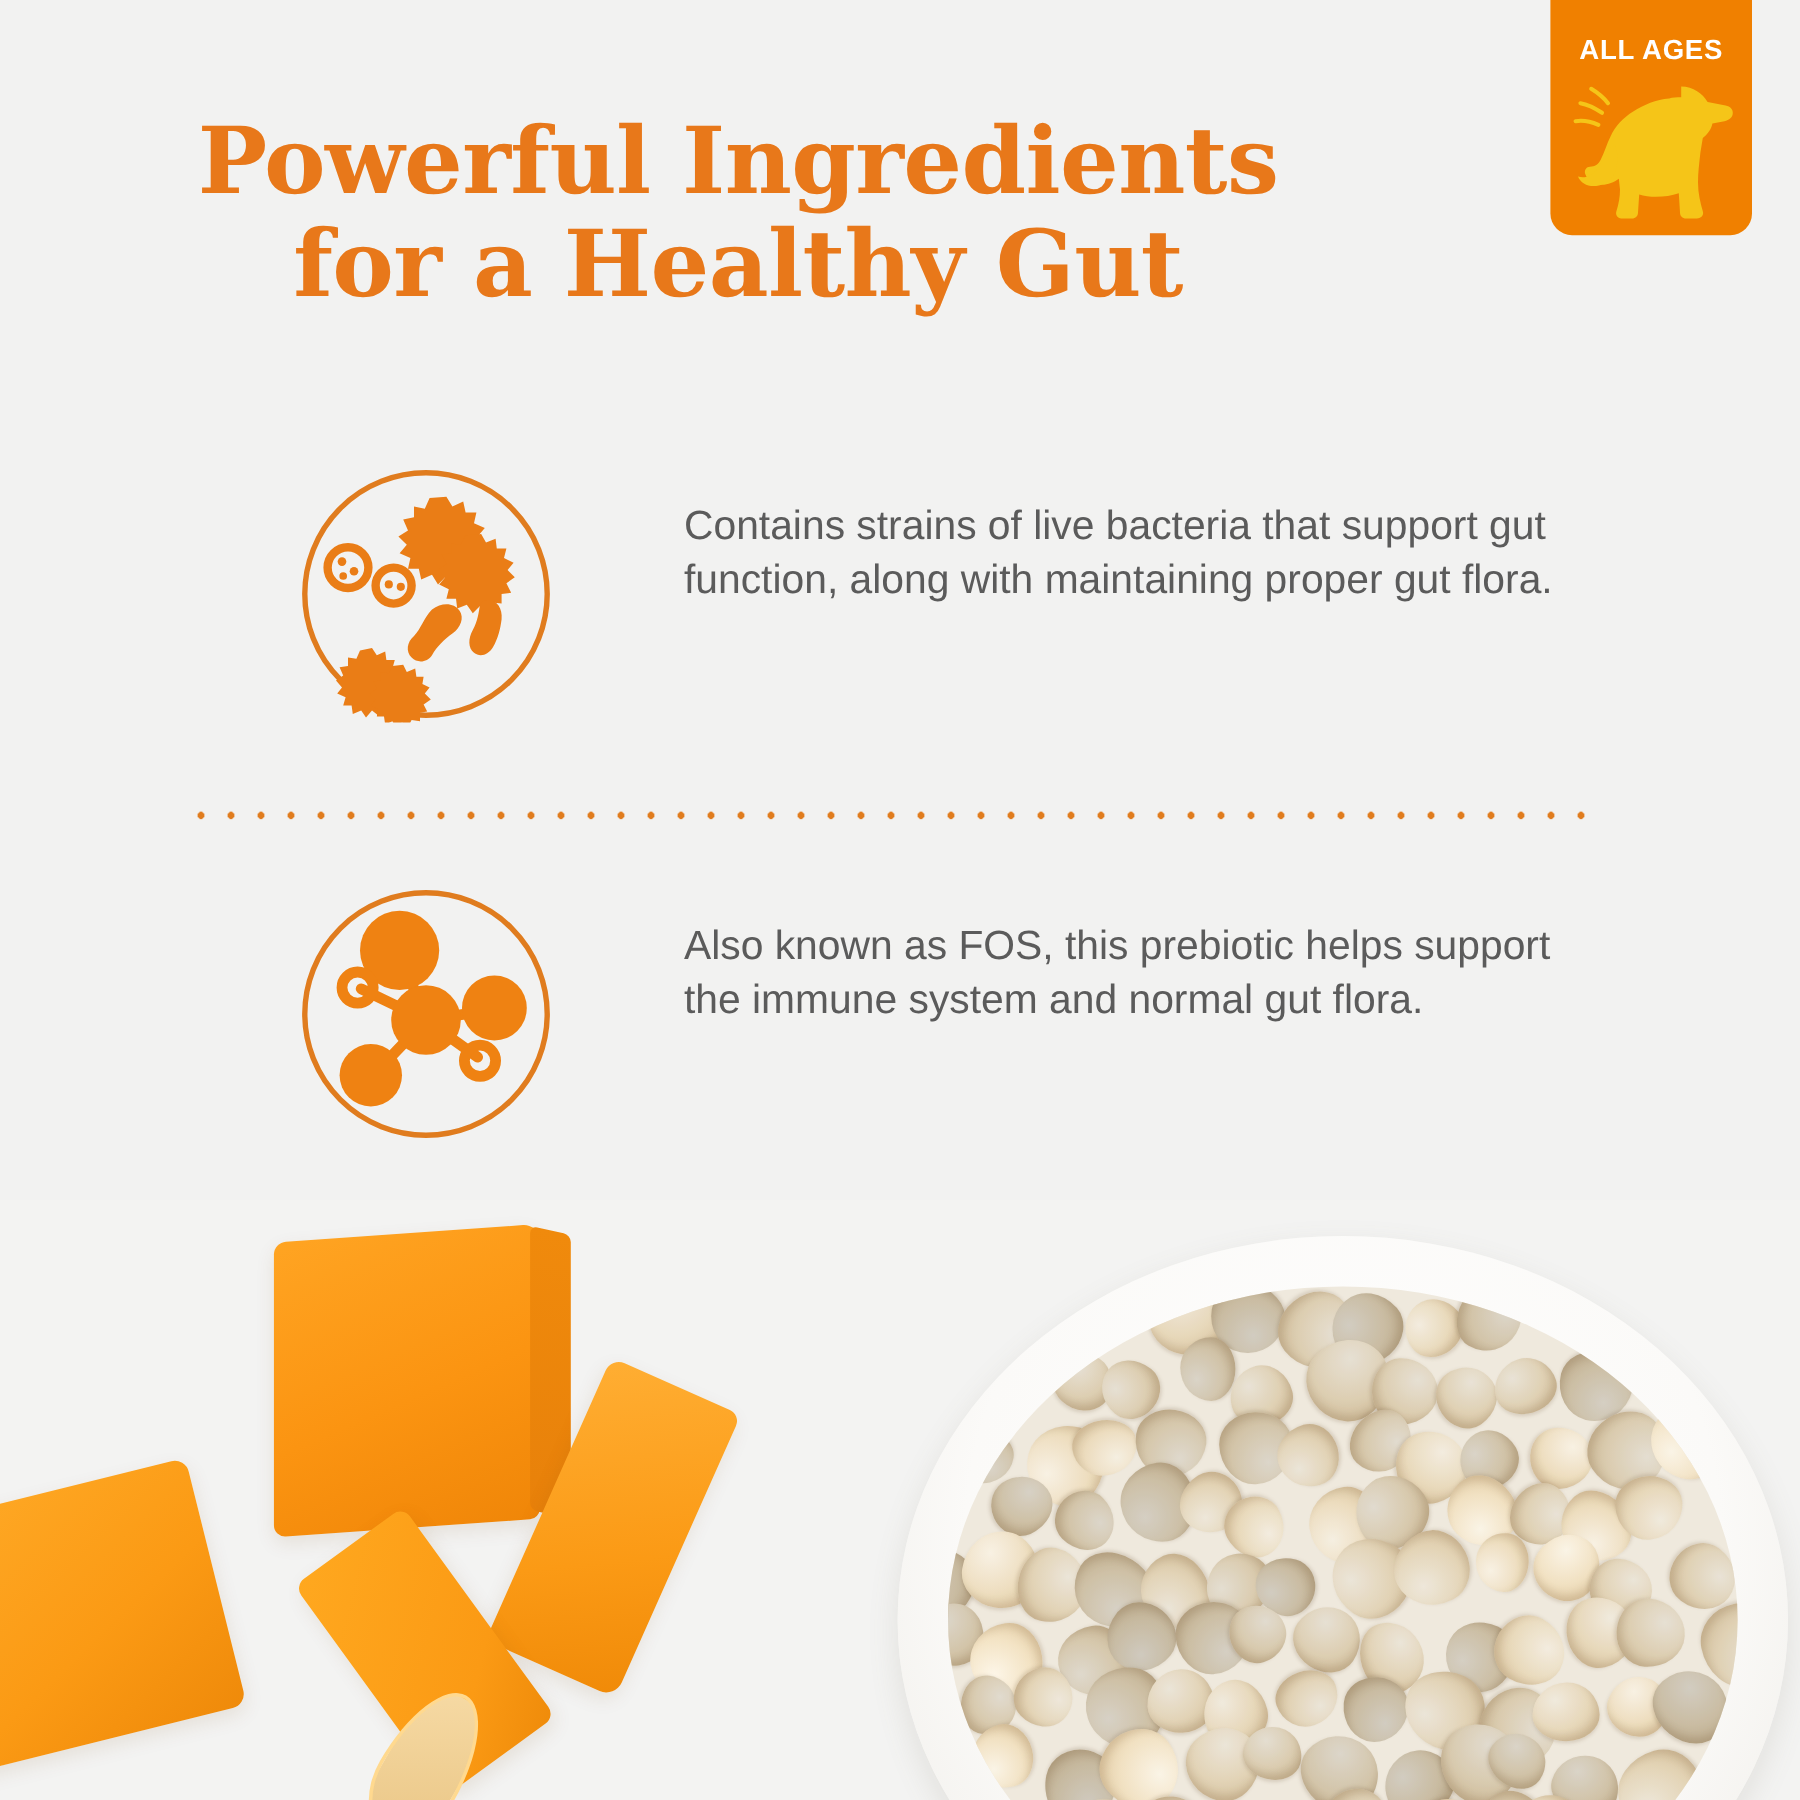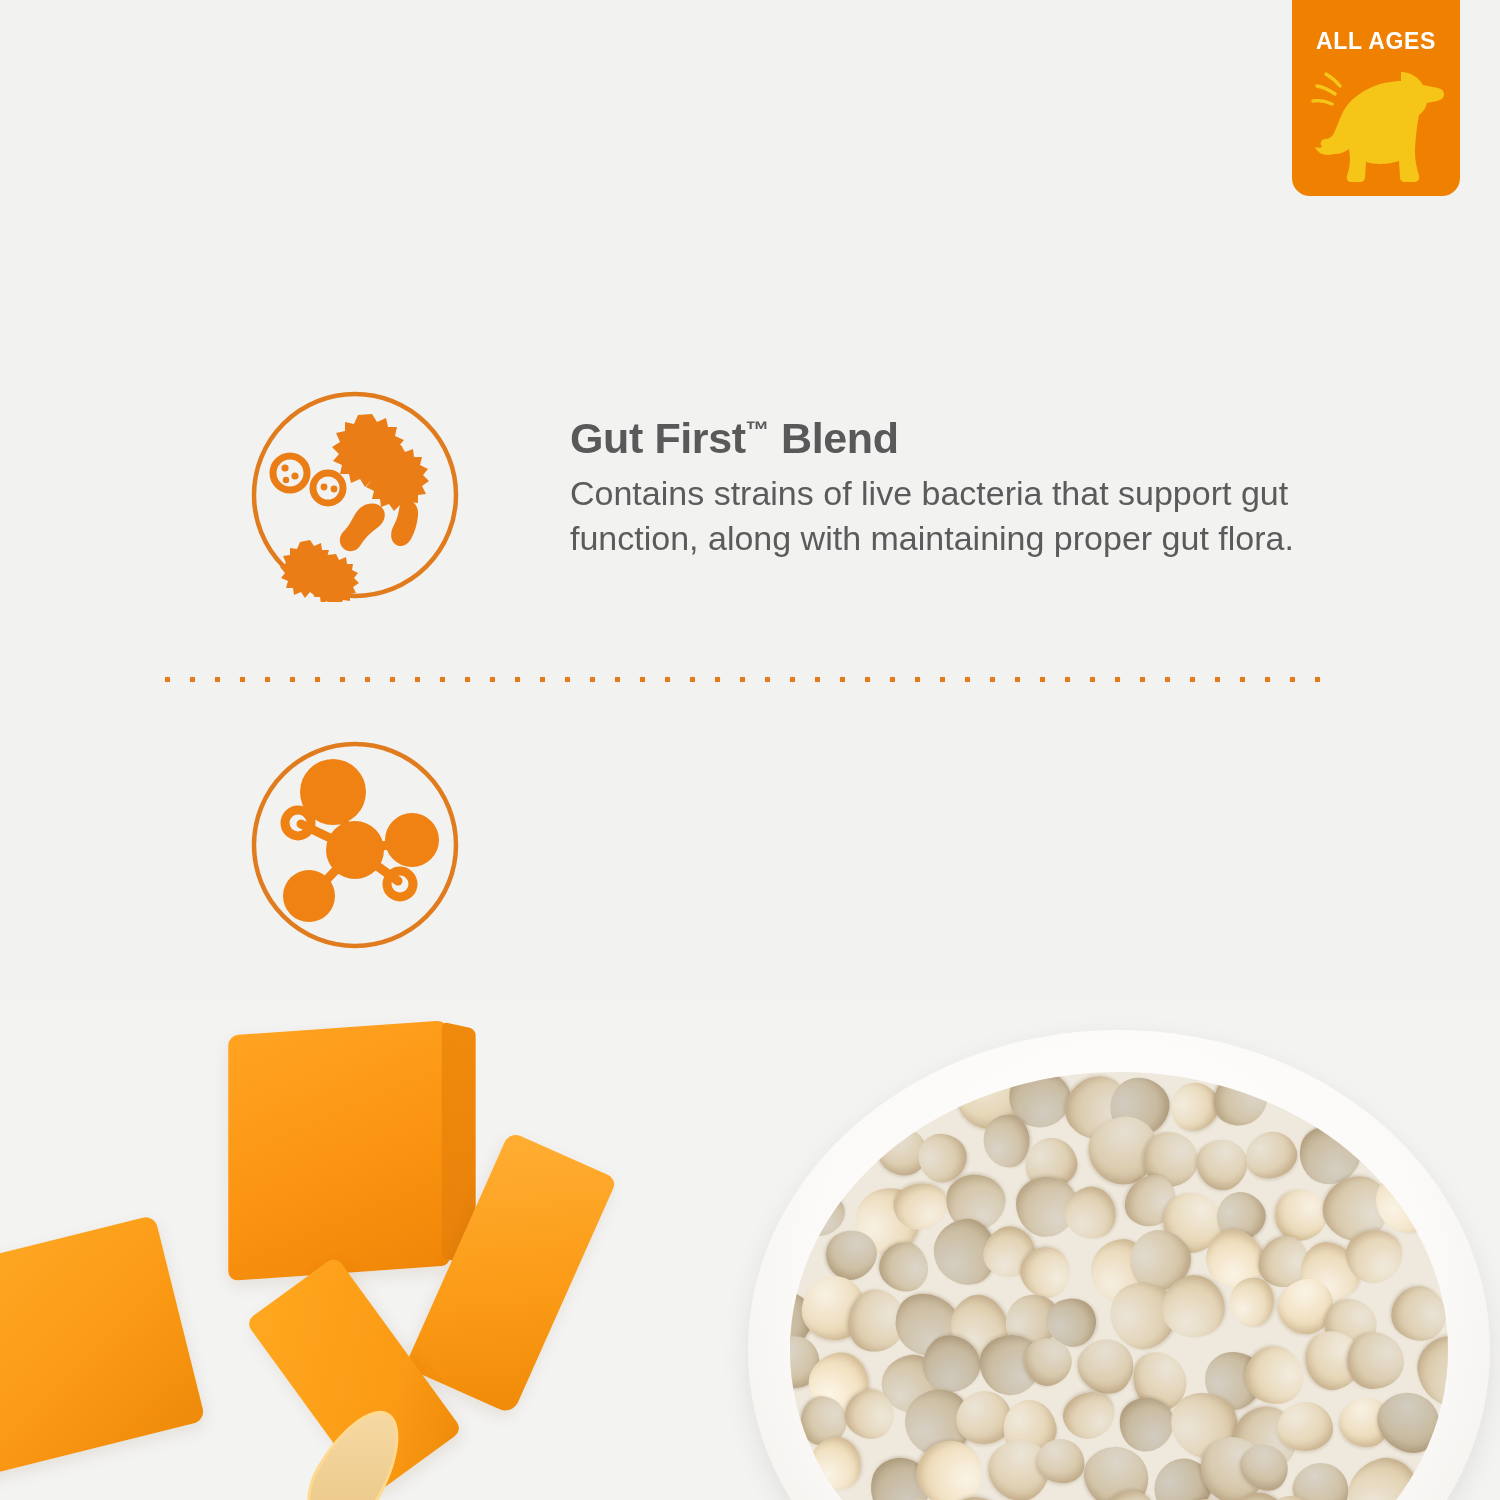--- a/index.html
+++ b/index.html
@@ -227,20 +227,24 @@
         <path d="M40 56c-5 4-9 9-12 15-2 5-5 9-9 11-3 2-7 2-10 1 2 5 7 8 13 8 6 0 12-3 16-8 3-5 4-11 4-17z"></path>
       </g>
       <g stroke="#f5c518" stroke-width="3.4" stroke-linecap="round" fill="none">
         <path d="M26 40c-7-3-13-4-19-3"></path>
         <path d="M29 30c-6-4-12-7-18-8"></path>
         <path d="M34 22c-4-5-9-9-14-12"></path>
       </g>
     </svg>
   </div>
 
+  <div class="title">
+    <span>Powerful Ingredients</span>
+    <span class="l2">for a Healthy Gut</span>
+  </div>
 
   <div class="feature feature-1">
     <svg class="feature-icon" viewBox="0 0 214 214">
       <circle cx="107" cy="107" r="101" fill="none" stroke="#e07c1e" stroke-width="4.5"></circle>
       <g fill="#ea7d16">
 
         <path d="M124 26l5 8 9-4 2 9 9 0 -2 9 9 4 -6 7 7 7 -8 5 4 9 -9 2 0 9 -9-2 -4 9 -7-6 -7 7 -5-8 -9 4 -2-9 -9 0 2-9 -9-4 6-7 -7-7 8-5 -4-9 9-2 0-9 9 2 4-9z"></path>
         <path d="M153 57l4 7 8-3 1 8 8 0 -2 8 8 4 -5 6 6 6 -7 5 4 8 -8 1 0 8 -8-1 -4 8 -6-5 -6 6 -5-7 -8 3 -1-8 -8 0 2-8 -8-4 5-6 -6-6 7-5 -4-8 8-1 0-8 8 1 4-8z"></path>
 
         <path d="M62 152l4 6 7-3 1 7 7 0 -2 7 7 3 -4 5 5 6 -6 4 3 7 -7 1 0 7 -7-1 -3 7 -5-4 -5 6 -4-6 -7 3 -1-7 -7 0 2-7 -7-3 4-5 -5-6 6-4 -3-7 7-1 0-7 7 1 3-7z"></path>
@@ -256,21 +260,20 @@
       </g>
       <g fill="#ea7d16">
         <circle cx="37" cy="80" r="3.6"></circle>
         <circle cx="47" cy="88" r="3.6"></circle>
         <circle cx="38" cy="92" r="3.2"></circle>
         <circle cx="76" cy="99" r="3.4"></circle>
         <circle cx="86" cy="101" r="3.4"></circle>
       </g>
     </svg>
     <div class="feature-text">
-      <h2 class="feature-title"><span>Gut First</span><span class="tm">™</span><span> Blend</span></h2>
       <p class="feature-body">Contains strains of live bacteria that support gut function, along with maintaining proper gut flora.</p>
     </div>
   </div>
 
   <div class="divider"></div>
 
   <div class="feature feature-2">
     <svg class="feature-icon" viewBox="0 0 214 214">
       <circle cx="107" cy="107" r="101" fill="none" stroke="#e07c1e" stroke-width="4.5"></circle>
       <g stroke="#ef8212" stroke-width="9" stroke-linecap="round">
@@ -285,20 +288,21 @@
         <circle cx="85" cy="54" r="33"></circle>
         <circle cx="164" cy="102" r="27"></circle>
         <circle cx="61" cy="158" r="26"></circle>
       </g>
       <g fill="none" stroke="#ef8212" stroke-width="9">
         <circle cx="50" cy="85" r="13"></circle>
         <circle cx="152" cy="146" r="13"></circle>
       </g>
     </svg>
     <div class="feature-text">
+      <p class="feature-body">Also known as FOS, this prebiotic helps support the immune system and normal gut flora.</p>
     </div>
   </div>
 
   <div class="photo-zone">
 
     <div>
       <div class="pump p1"></div>
       <div class="pump p2"></div>
       <div class="pump p3"></div>
       <div class="pump p4">

